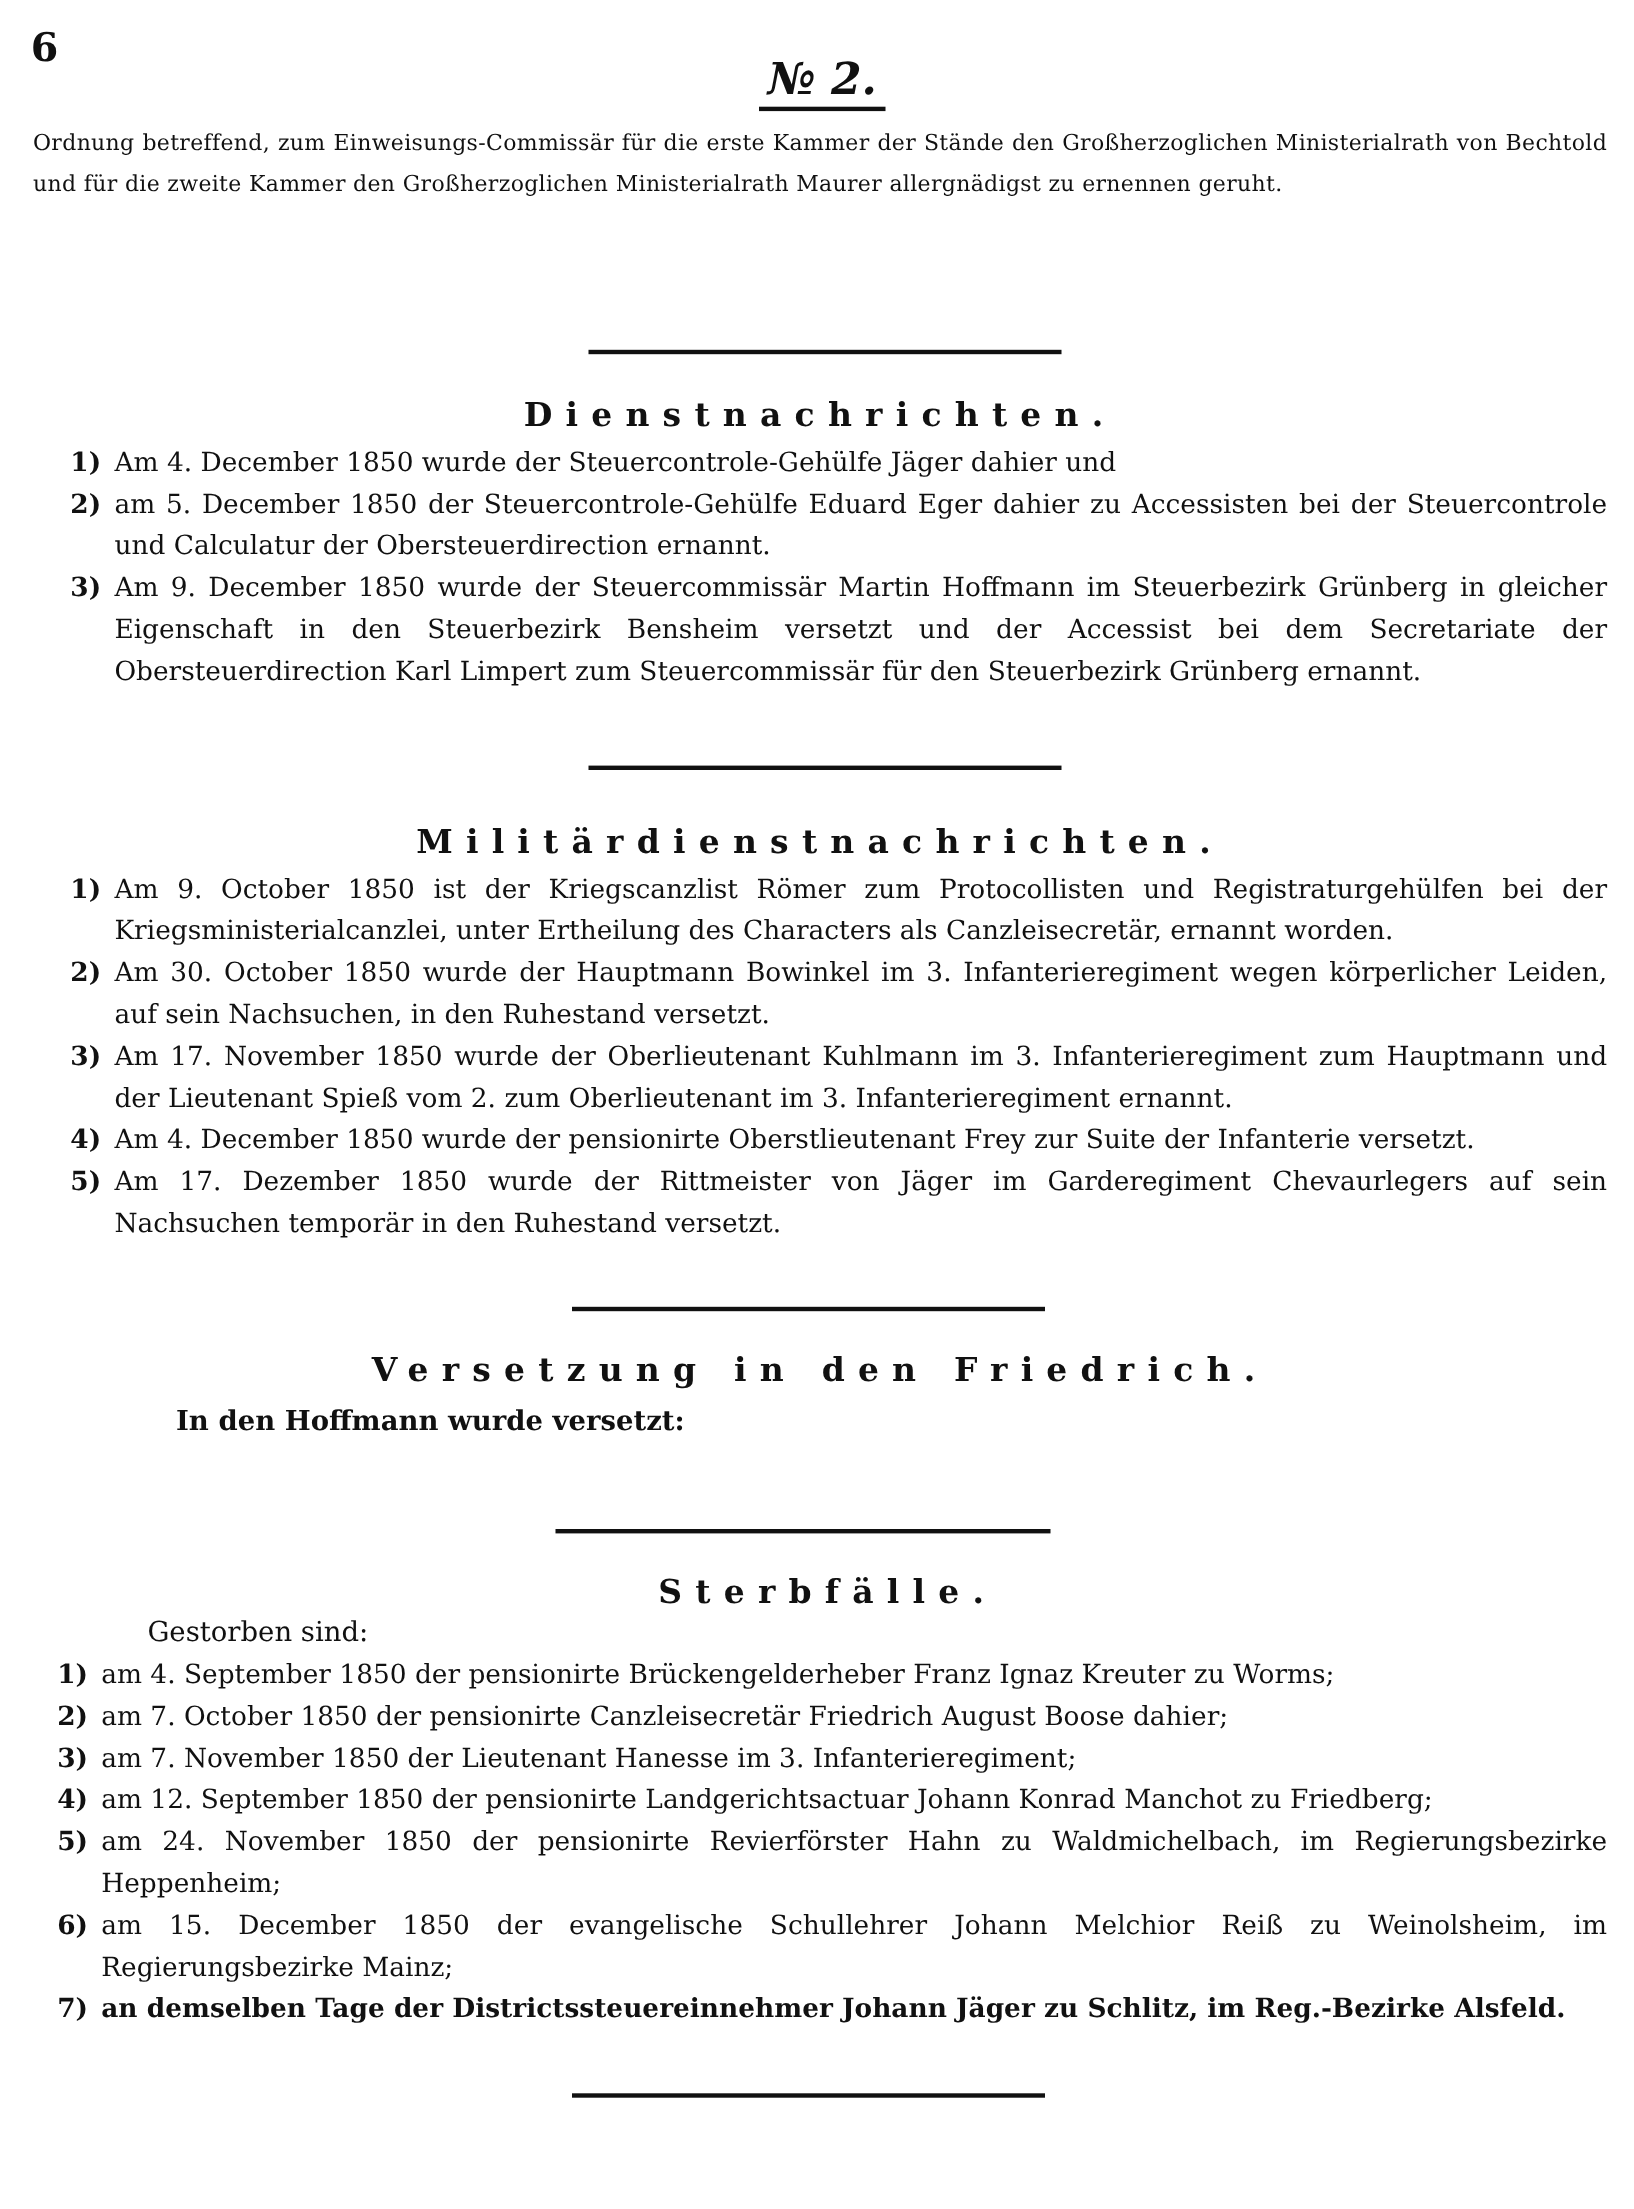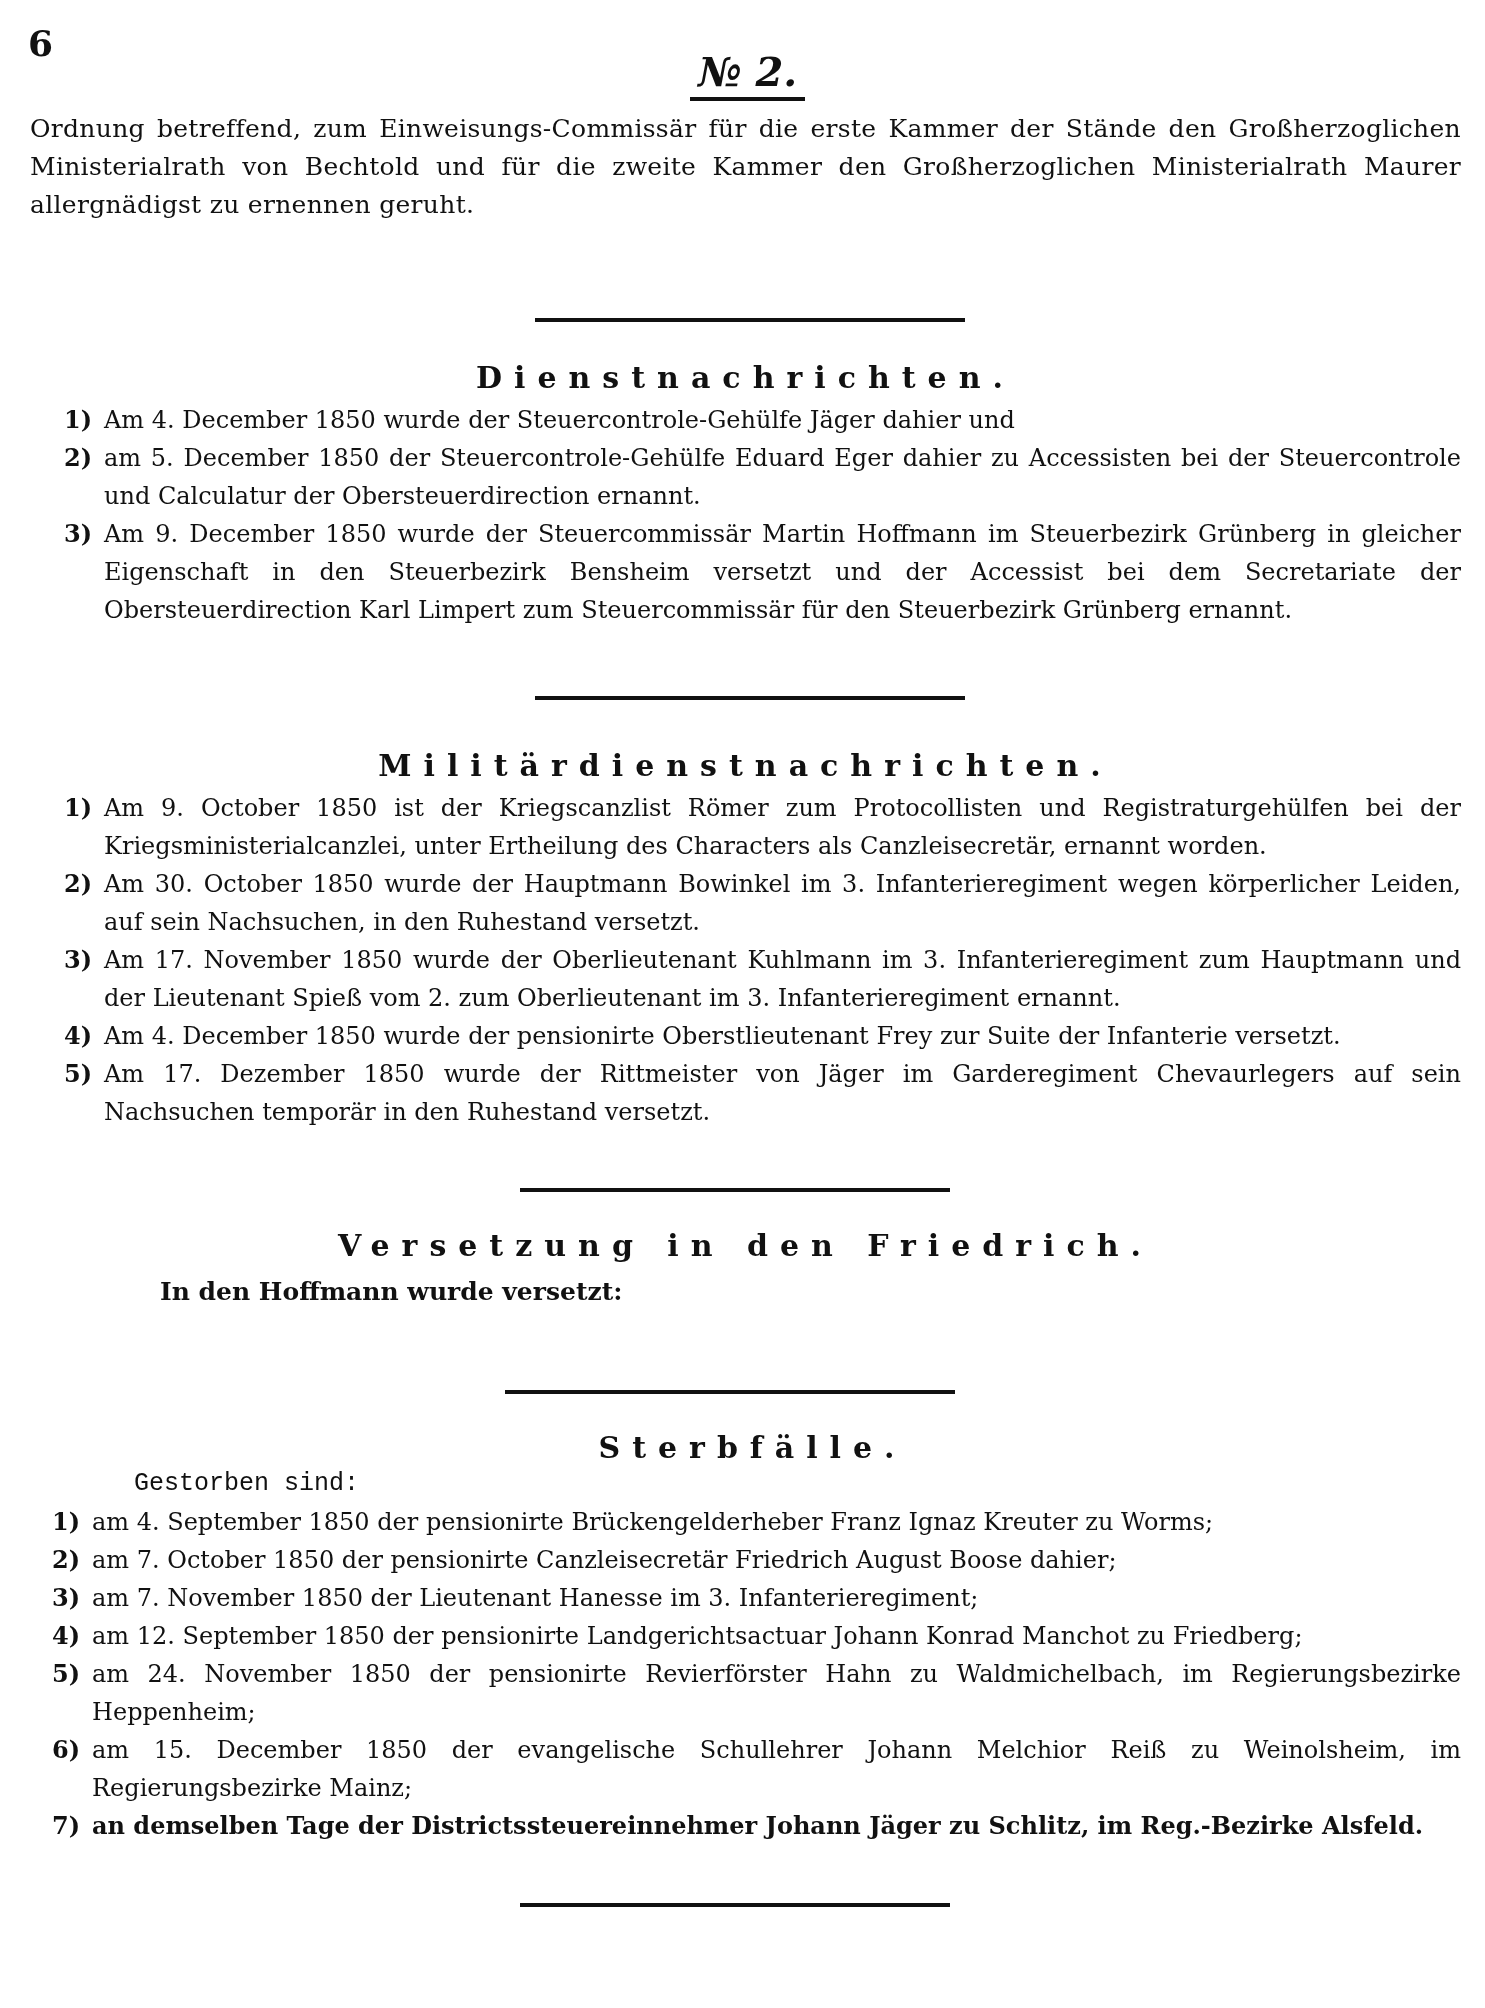--- a/index.html
+++ b/index.html
@@ -2,21 +2,21 @@
 <html><head>
 <meta charset="utf-8">
 <style>
   html, body { margin:0; padding:0; background:#ffffff; }
   body { width:1485px; height:2008px; position:relative; overflow:hidden;
          font-family:"DejaVu Serif", serif; color:#111; }
   .page-num { position:absolute; left:28px; top:22px; font-size:36px; font-weight:bold; }
   .doc-num { position:absolute; left:690px; top:48px; font-size:40px; font-weight:bold; font-style:italic;
              border-bottom:4px solid #111; padding:0 8px 2px 8px; }
   .block { position:absolute; left:30px; right:24px; }
-  .para { font-size:25px; line-height:38px; text-align:justify; letter-spacing:0.3px; }
+  .para { font-size:20px; line-height:38px; text-align:justify; letter-spacing:0.3px; }
   .rule { position:absolute; height:4px; background:#111; }
   .heading { position:absolute; left:0; right:0; text-align:center; font-size:30px; letter-spacing:12px; font-weight:bold; }
   .item { display:flex; font-size:24px; line-height:38px; }
   .item .num { width:62px; flex:none; font-weight:bold; text-align:right; padding-right:12px; }
   .item .txt { flex:1; text-align:justify; }
   .intro { font-size:25px; line-height:38px; }
 </style>
 </head>
 <body>
 
@@ -79,21 +79,21 @@
 
 <div class="block" style="top:1228px;">
   <div class="heading" style="position:relative;">Versetzung in den Friedrich.</div>
   <div class="intro" style="margin-top:10px; padding-left:130px; font-weight:bold;">In den Hoffmann wurde versetzt:</div>
 </div>
 
 <div class="rule" style="left:505px; width:450px; top:1390px;"></div>
 
 <div class="block" style="top:1430px;margin-left:14px;">
   <div class="heading" style="position:relative;">Sterbfälle.</div>
-  <div class="intro" style="padding-left:90px;font-family:Liberation Mono, monospace;">Gestorben sind:</div>
+  <div class="intro" style="padding-left:90px;">Gestorben sind:</div>
   <div>
     <div class="item">
         <span class="num" style="width:36px;">1)</span>
         <span class="txt">am 4. September 1850 der pensionirte Brückengelderheber Franz Ignaz Kreuter zu Worms;</span>
       </div>
     <div class="item">
         <span class="num" style="width:36px;">2)</span>
         <span class="txt">am 7. October 1850 der pensionirte Canzleisecretär Friedrich August Boose dahier;</span>
       </div>
     <div class="item">

